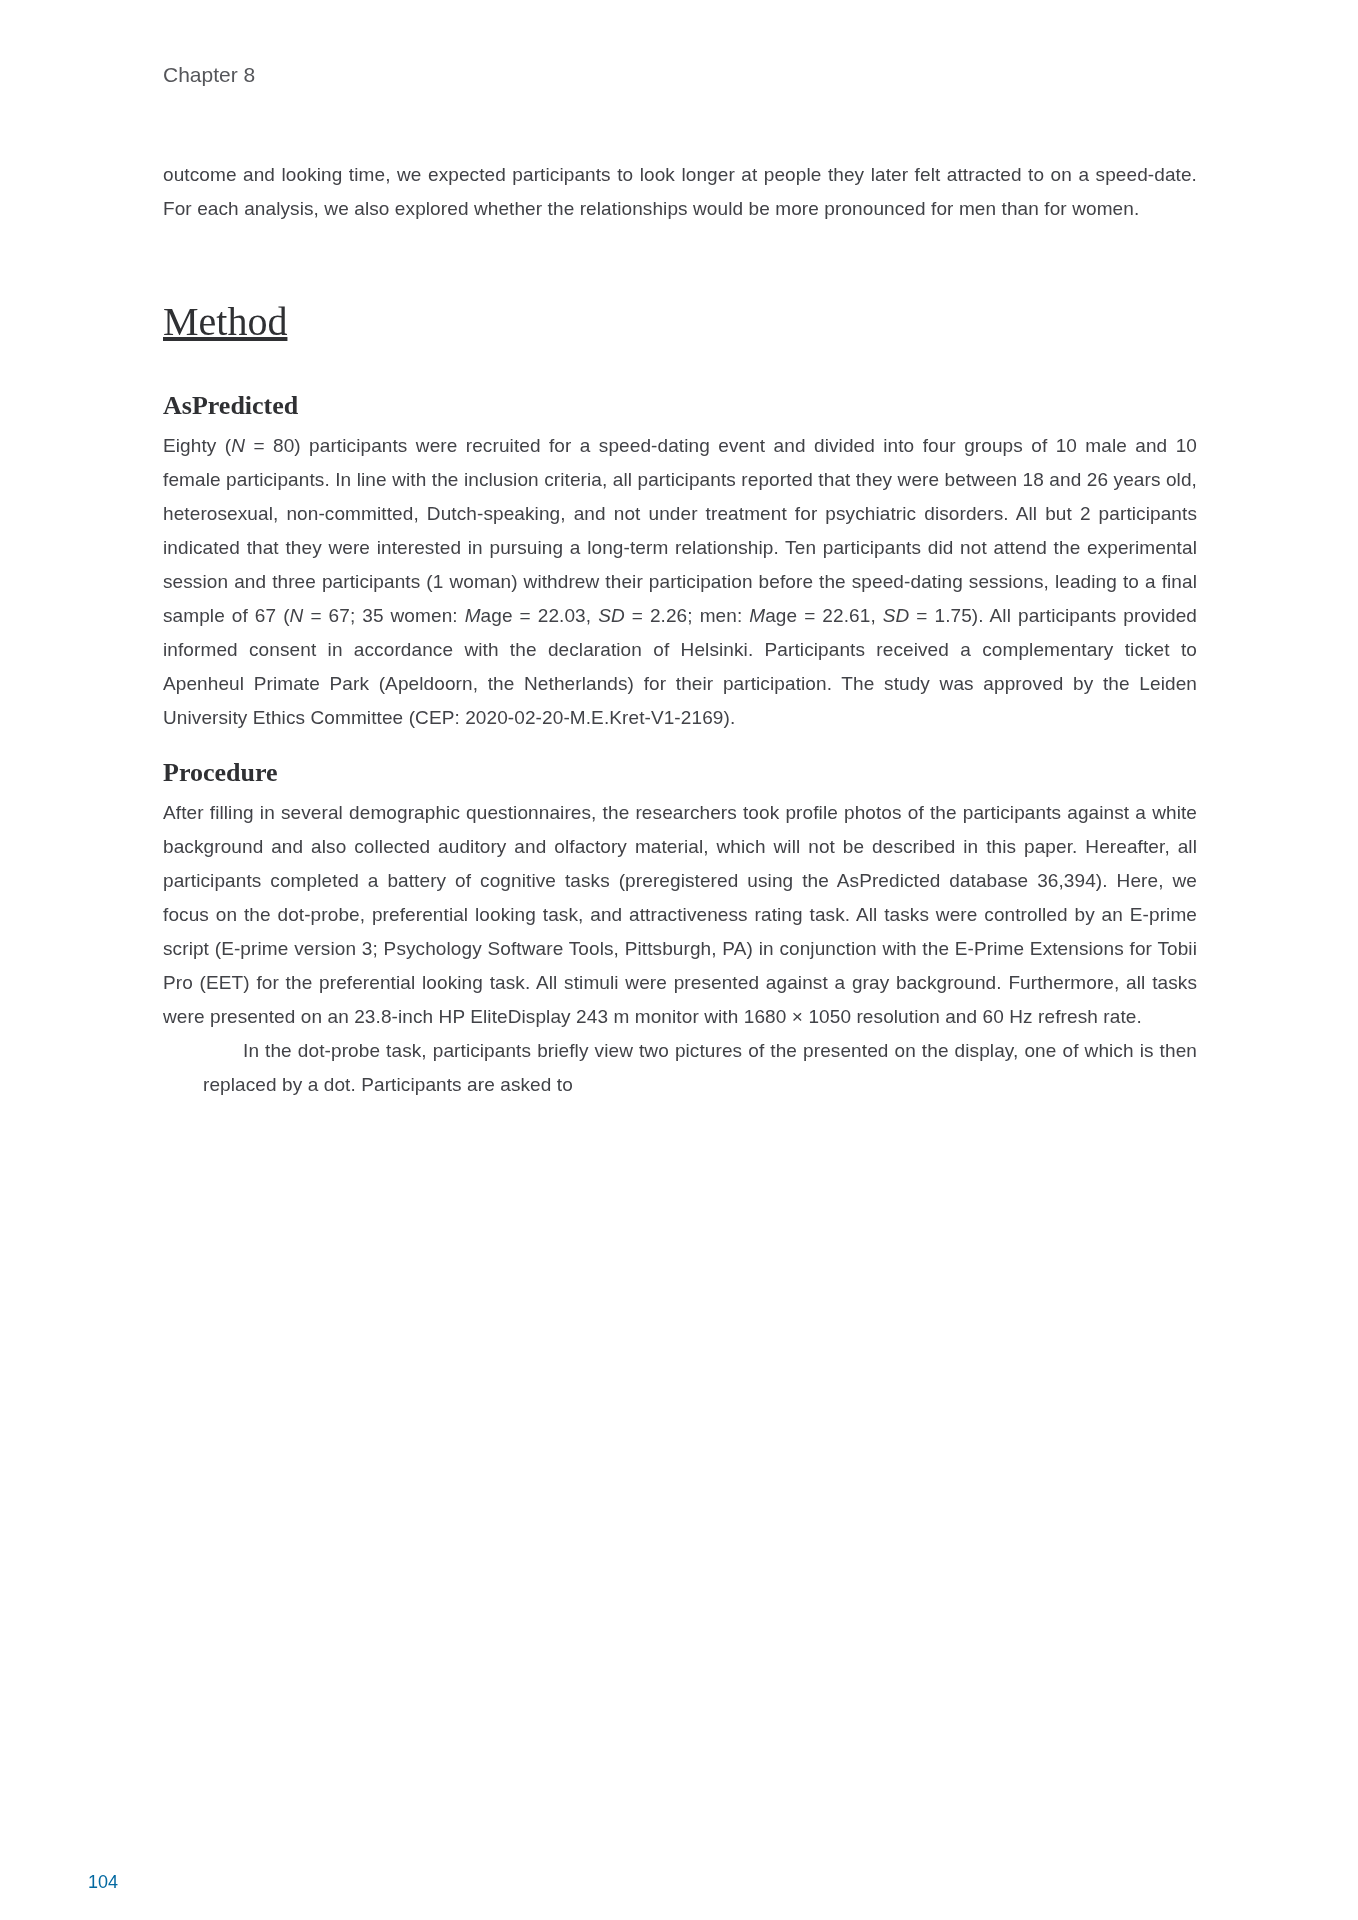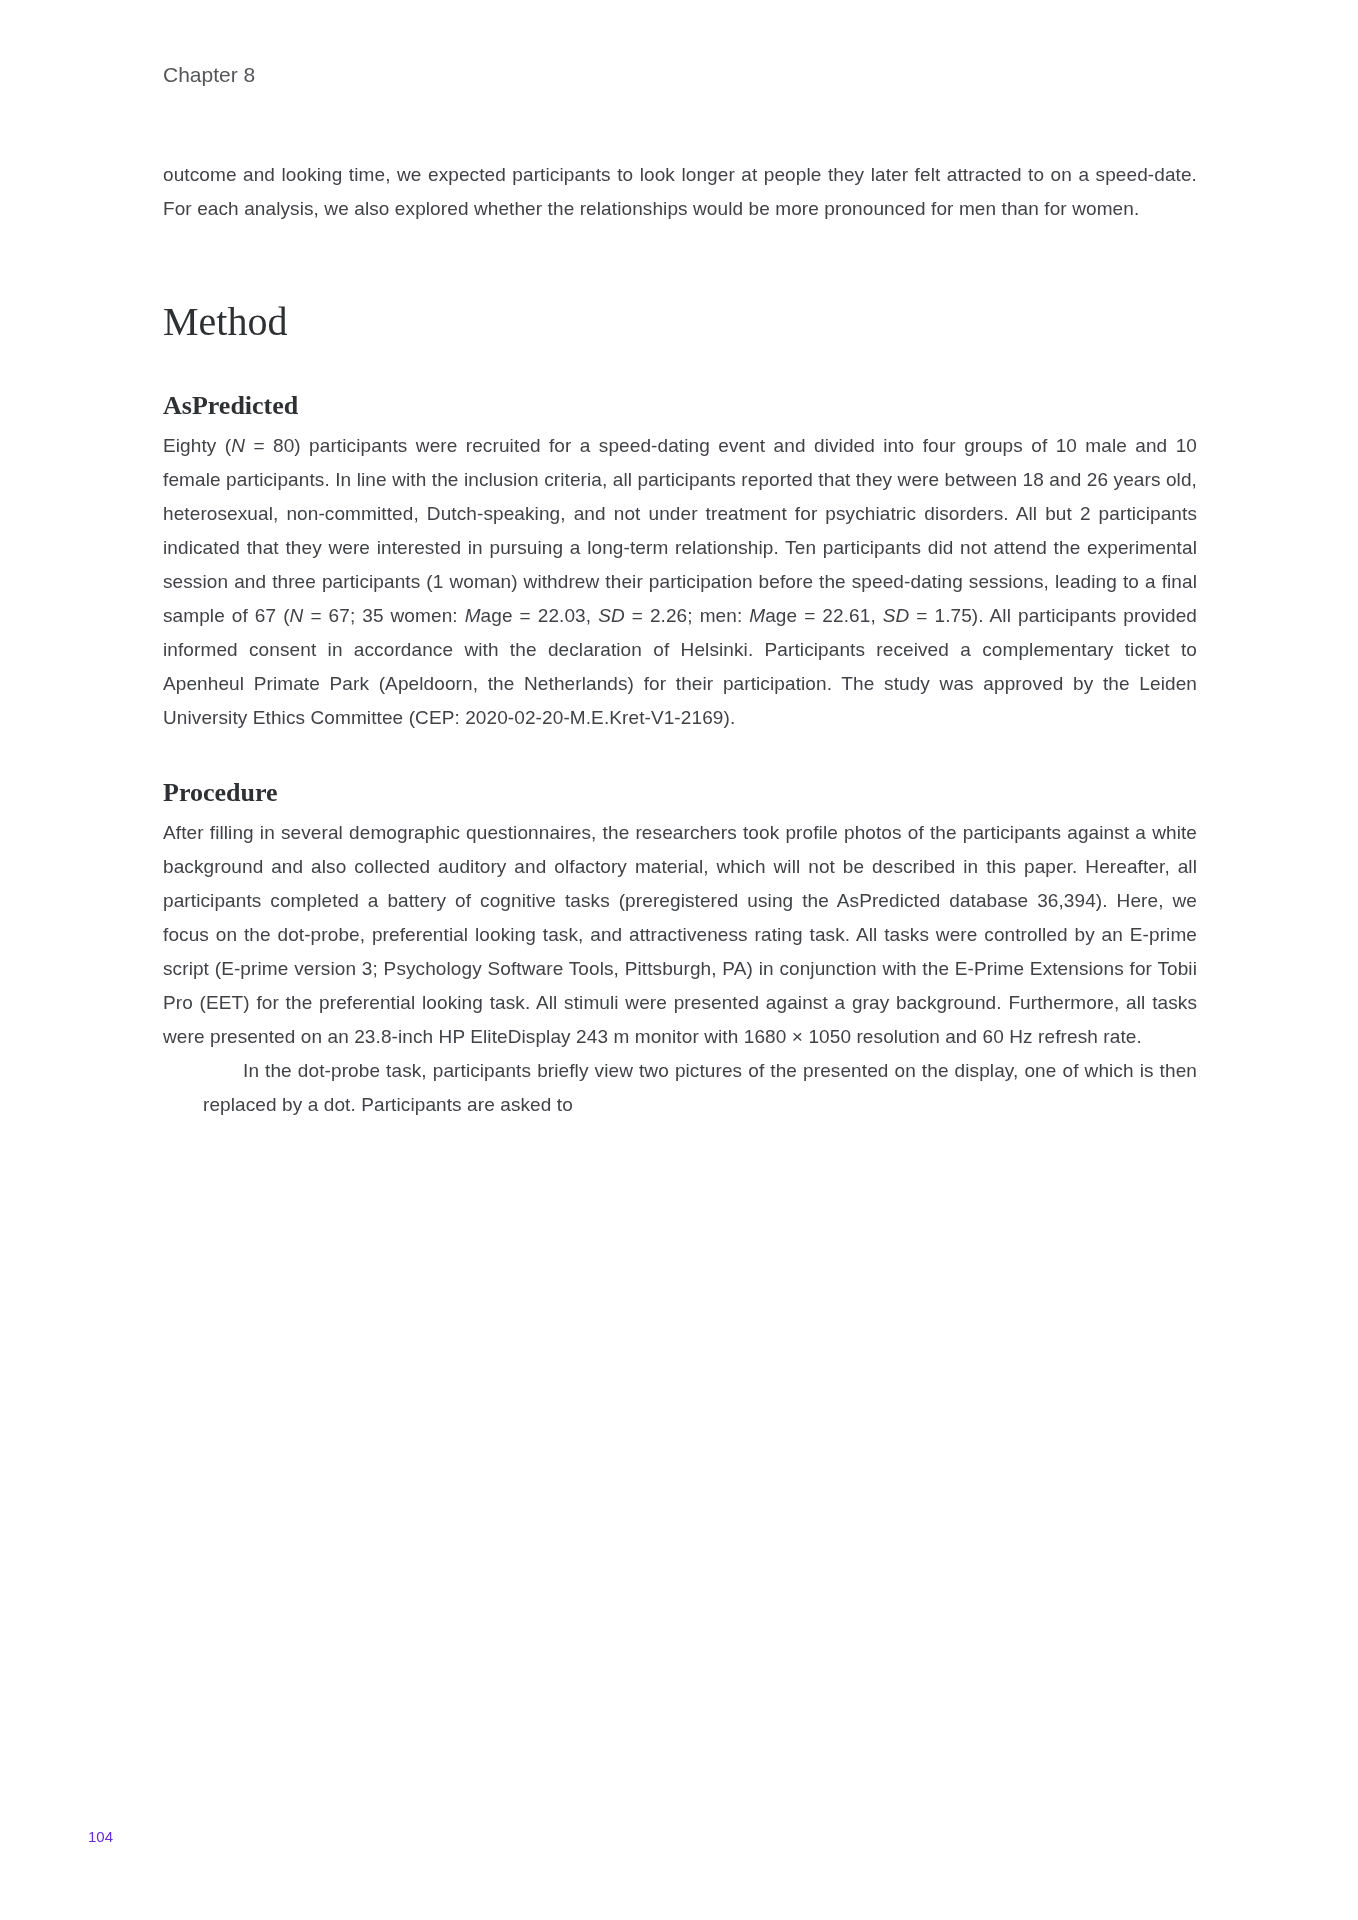--- a/index.html
+++ b/index.html
@@ -16,23 +16,23 @@
     position: absolute;
     left: 163px;
     top: 62px;
     font-size: 21px;
     line-height: 26px;
     color: #55565a;
   }
   .page-number {
     position: absolute;
     left: 88px;
-    top: 1828px;
-    font-size: 15px;
-    color: #6d28d9;
+    top: 1872px;
+    font-size: 18px;
+    color: #0369a1;
   }
   .content {
     position: absolute;
     left: 163px;
     top: 158px;
     width: 1034px;
   }
   p.body-text {
     font-size: 19px;
     line-height: 34px;
@@ -42,28 +42,29 @@
   }
   p.body-text .it { font-style: italic; }
   p.indent-first { text-indent: 40px; margin-left: 40px; }
   h1.method-title {
     font-family: "Liberation Serif", serif;
     font-weight: 500;
     font-size: 40px;
     line-height: 48px;
     color: #2f3033;
     margin-top: 72px;
+    text-decoration: underline;
   }
   h2.subheading {
     font-family: "Liberation Serif", serif;
     font-weight: 700;
     font-size: 26px;
     line-height: 32px;
     color: #2f3033;
-    margin-top: 42px;
+    margin-top: 22px;
     margin-bottom: 7px;
   }
   h2.first-sub { margin-top: 44px; }
 </style>
 </head>
 <body>
 
 <div class="running-header">Chapter 8</div>
 
 <div class="content">

